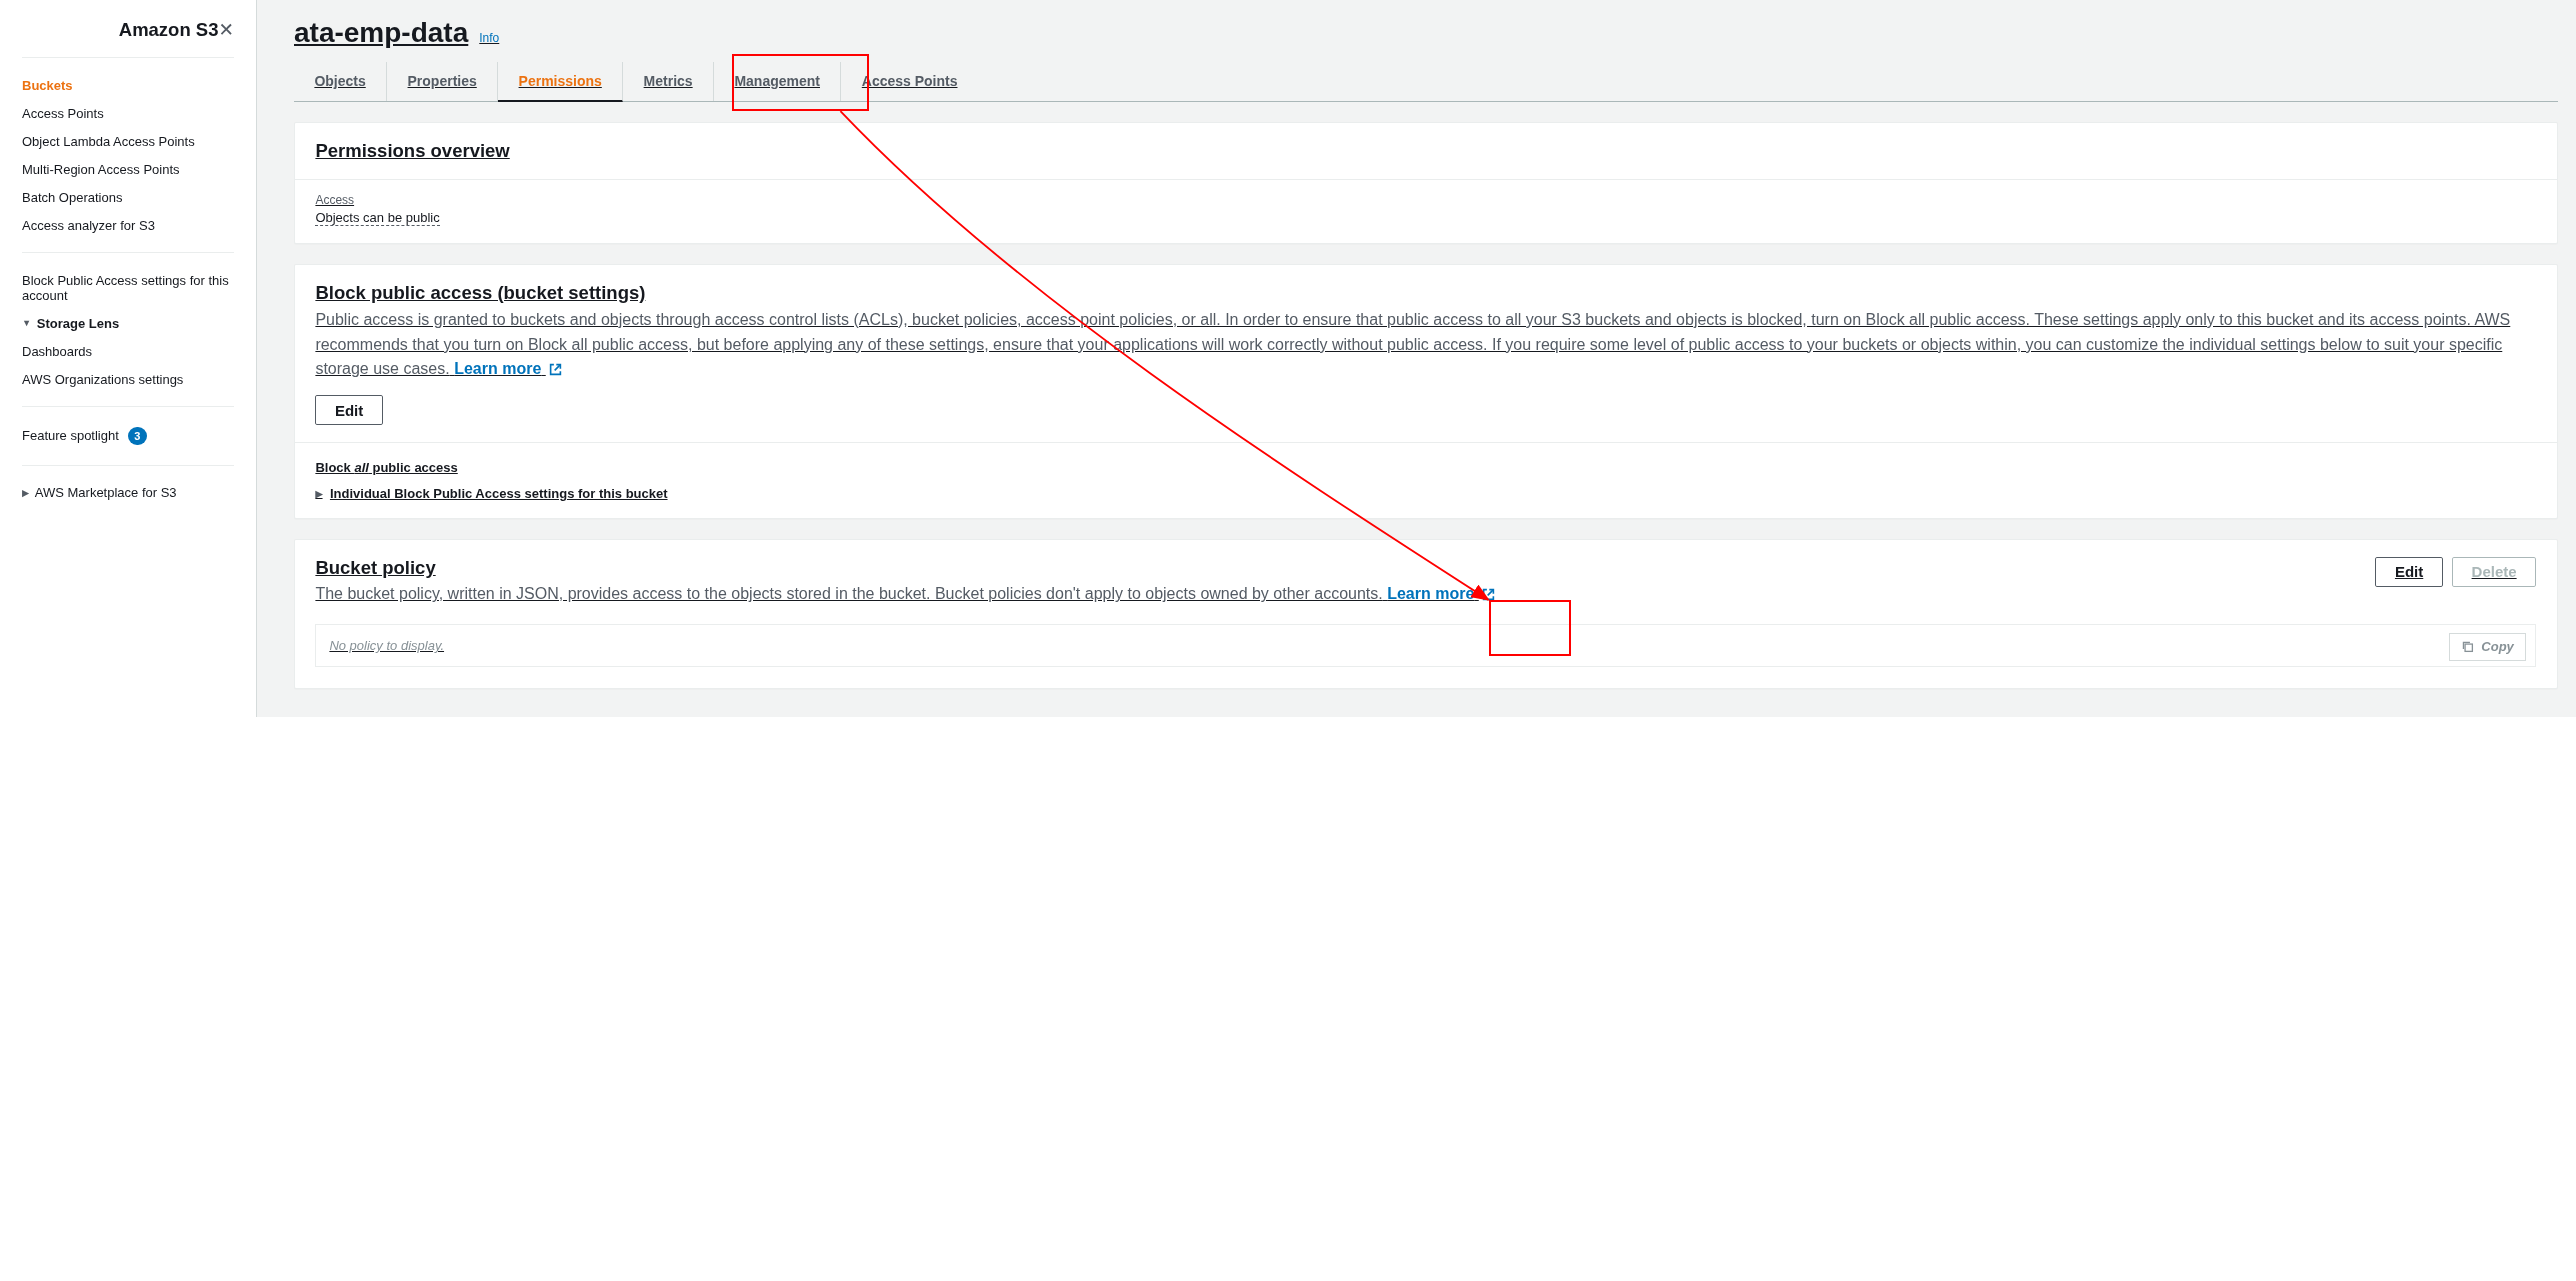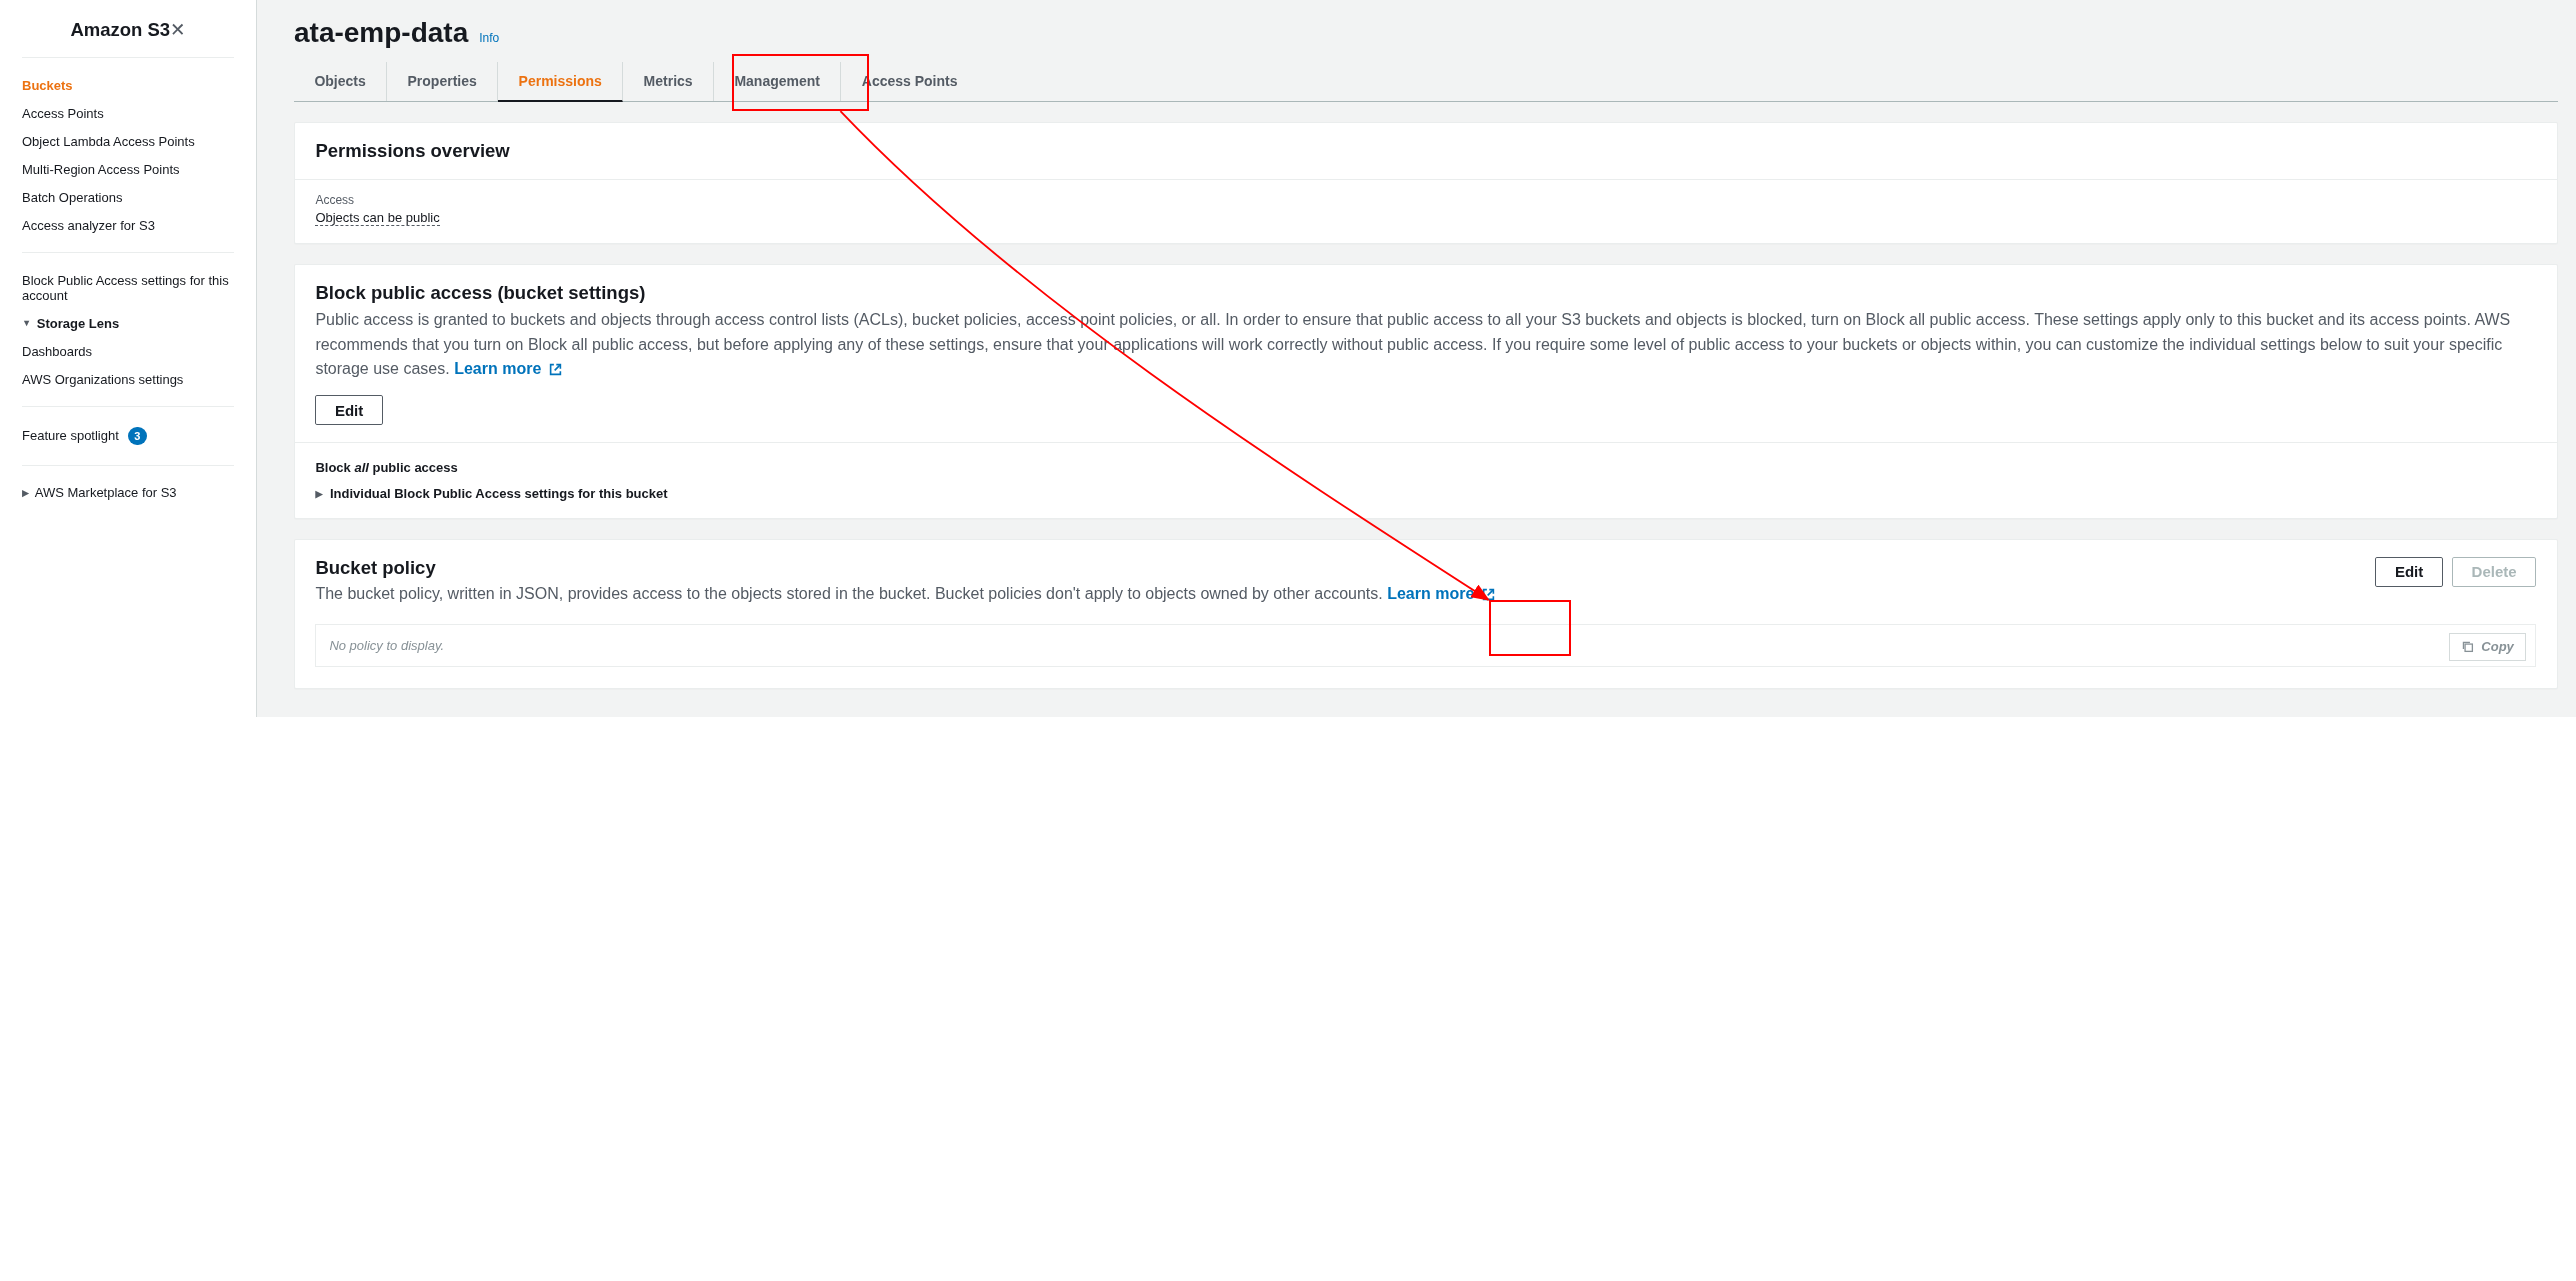--- a/index.html
+++ b/index.html
@@ -12,21 +12,21 @@
     }
     .layout { display: flex; }
     
     .sidebar {
       width: 257px; min-width: 257px;
       border-right: 0.9px solid #d5dbdb;
       padding: 18.5px 22px 0 22px;
       position: relative;
     }
     .sidebar-header {
-      display: flex; align-items: center; justify-content: center;
+      display: flex; align-items: center; justify-content: flex-end;
       padding-bottom: 16.7px;
       border-bottom: 0.9px solid #eaeded;
       margin-bottom: 13px;
     }
     .sidebar-title { font-size: 18.5px; font-weight: 700; }
     .close-btn { cursor: pointer; font-size: 18.5px; color: #545b64; }
     .nav-item {
       display: block; padding: 6.5px 0;
       color: #16191f; font-size: 13px;
     }
@@ -39,21 +39,21 @@
     .badge {
       background: #0073bb; color: #fff; border-radius: 9.3px;
       min-width: 18.5px; height: 18.5px; display: inline-flex; align-items: center; justify-content: center;
       font-size: 11px; font-weight: 700; padding: 0 5.6px;
     }
     
     .main {
       flex: 1; background: #f2f3f3;
       padding: 0; position: relative;
     }
-    .main-inner { padding: 16.7px 18.5px 28px 37px; position: relative; }
+    .main-inner { padding: 16.7px 18.5px 28px 37px; position: relative; text-decoration: underline; }
     .page-header { display: flex; align-items: baseline; gap: 11px; margin-bottom: 7.4px; }
     .page-title { font-size: 28px; font-weight: 700; }
     .info-link { color: #0073bb; font-size: 12px; cursor: pointer; }
     
     .tabs {
       display: flex; gap: 0;
       border-bottom: 0.9px solid #aab7b8;
       margin-top: 13px;
       position: relative;
     }

